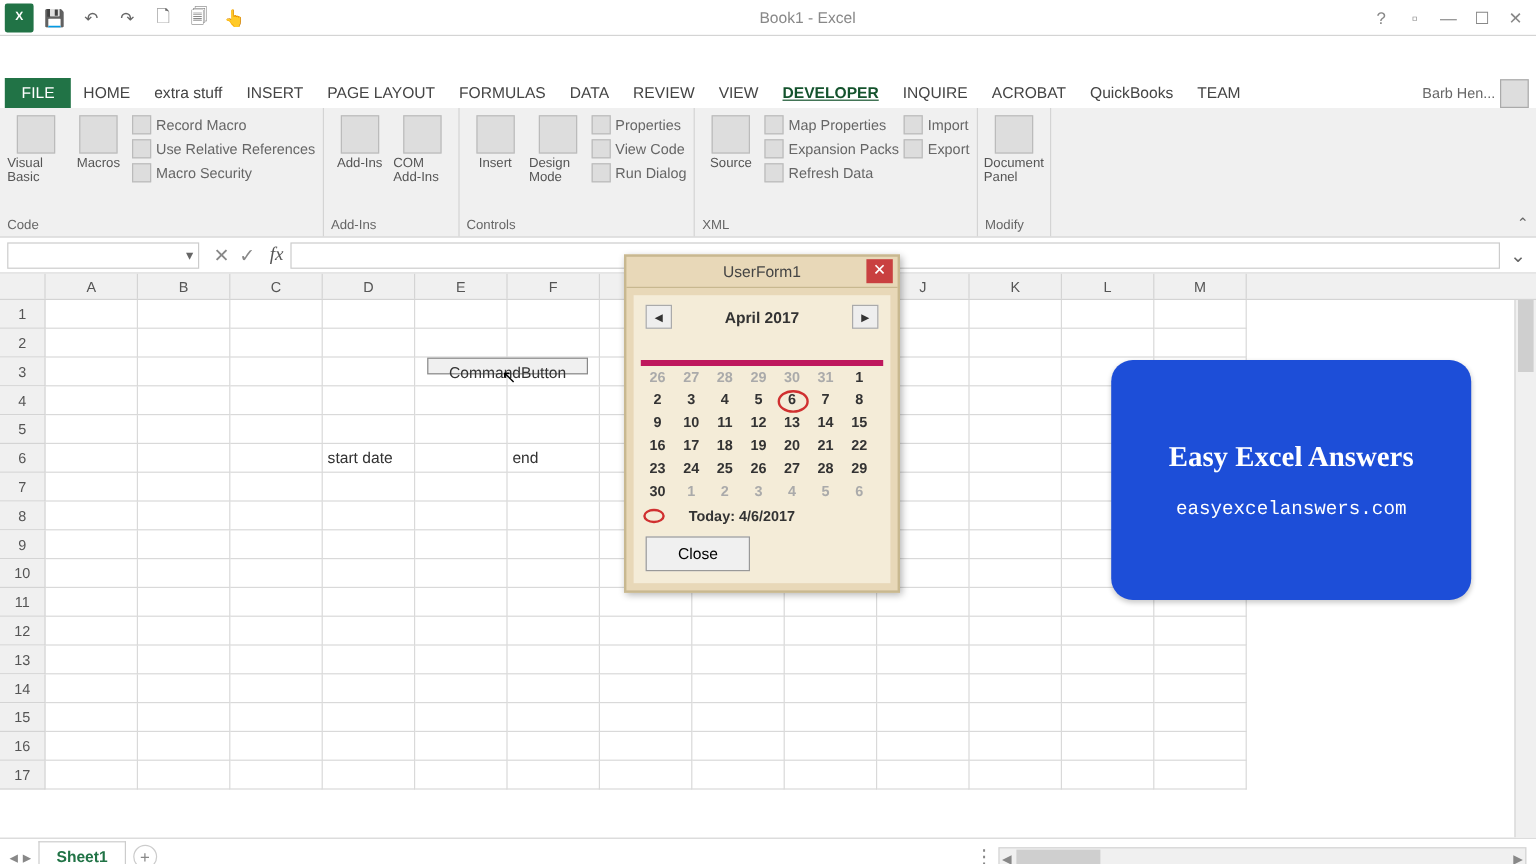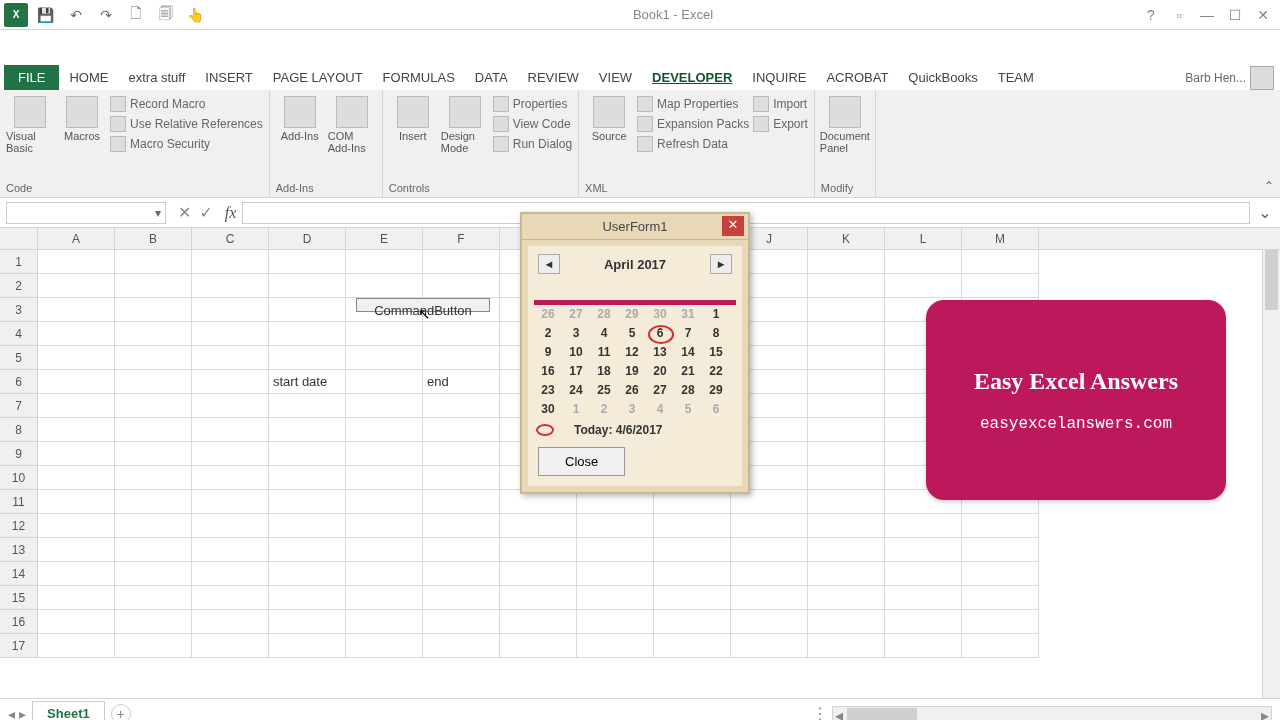--- a/index.html
+++ b/index.html
@@ -68,21 +68,21 @@
 .cal-row { display:flex;}
 .cal-cell { width:28px; height:19px; text-align:center; font-size:12px; color:#333; line-height:19px;}
 .cal-cell.gray { color:#aaa;}
 .cal-cell.today { position:relative;}
 .cal-cell.today::before { content:""; position:absolute; left:2px; top:1px; width:22px; height:15px; border:2px solid #d03030; border-radius:50%;}
 .cal-today-row { display:flex; align-items:center; gap:20px; font-size:12px; font-weight:600; color:#333; padding:4px 2px 2px;}
 .today-mark { width:18px; height:12px; border:2px solid #d03030; border-radius:50%;}
 .uf-close-btn { margin:8px 4px 4px; padding:6px 26px; border:1px solid #999; background:#f0f0f0; font-size:13px; display:inline-block;}
 
 
-.badge { position:absolute; right:54px; top:300px; width:300px; height:200px; background:#be185d; border-radius:18px; display:flex; flex-direction:column; align-items:center; justify-content:center; color:#fff; gap:20px; box-shadow:0 2px 4px rgba(0,0,0,0.2);}
+.badge { position:absolute; right:54px; top:300px; width:300px; height:200px; background:#1d4ed8; border-radius:18px; display:flex; flex-direction:column; align-items:center; justify-content:center; color:#fff; gap:20px; box-shadow:0 2px 4px rgba(0,0,0,0.2);}
 .badge .line1 { font-size:24px; font-weight:600; font-family:Georgia,serif;}
 .badge .line2 { font-size:16px; font-family:Liberation Mono, monospace;}
 
 
 .sheet-tabs { height:30px; background:#fff; border-top:1px solid #d4d4d4; display:flex; align-items:center; padding:0 8px; gap:6px;}
 .st-nav { display:flex; gap:4px; color:#888; font-size:14px;}
 .st-tab { padding:4px 14px; border:1px solid #ccc; border-bottom:2px solid #217346; background:#fff; font-size:13px; color:#217346; font-weight:600;}
 .st-add { width:20px; height:20px; border:1px solid #ccc; border-radius:50%; text-align:center; line-height:18px; color:#888; font-size:14px;}
 .hscroll-area { flex:1; display:flex; justify-content:flex-end; align-items:center; gap:4px;}
 .hscroll { width:440px; height:16px; background:#f0f0f0; border:1px solid #d4d4d4; position:relative;}

